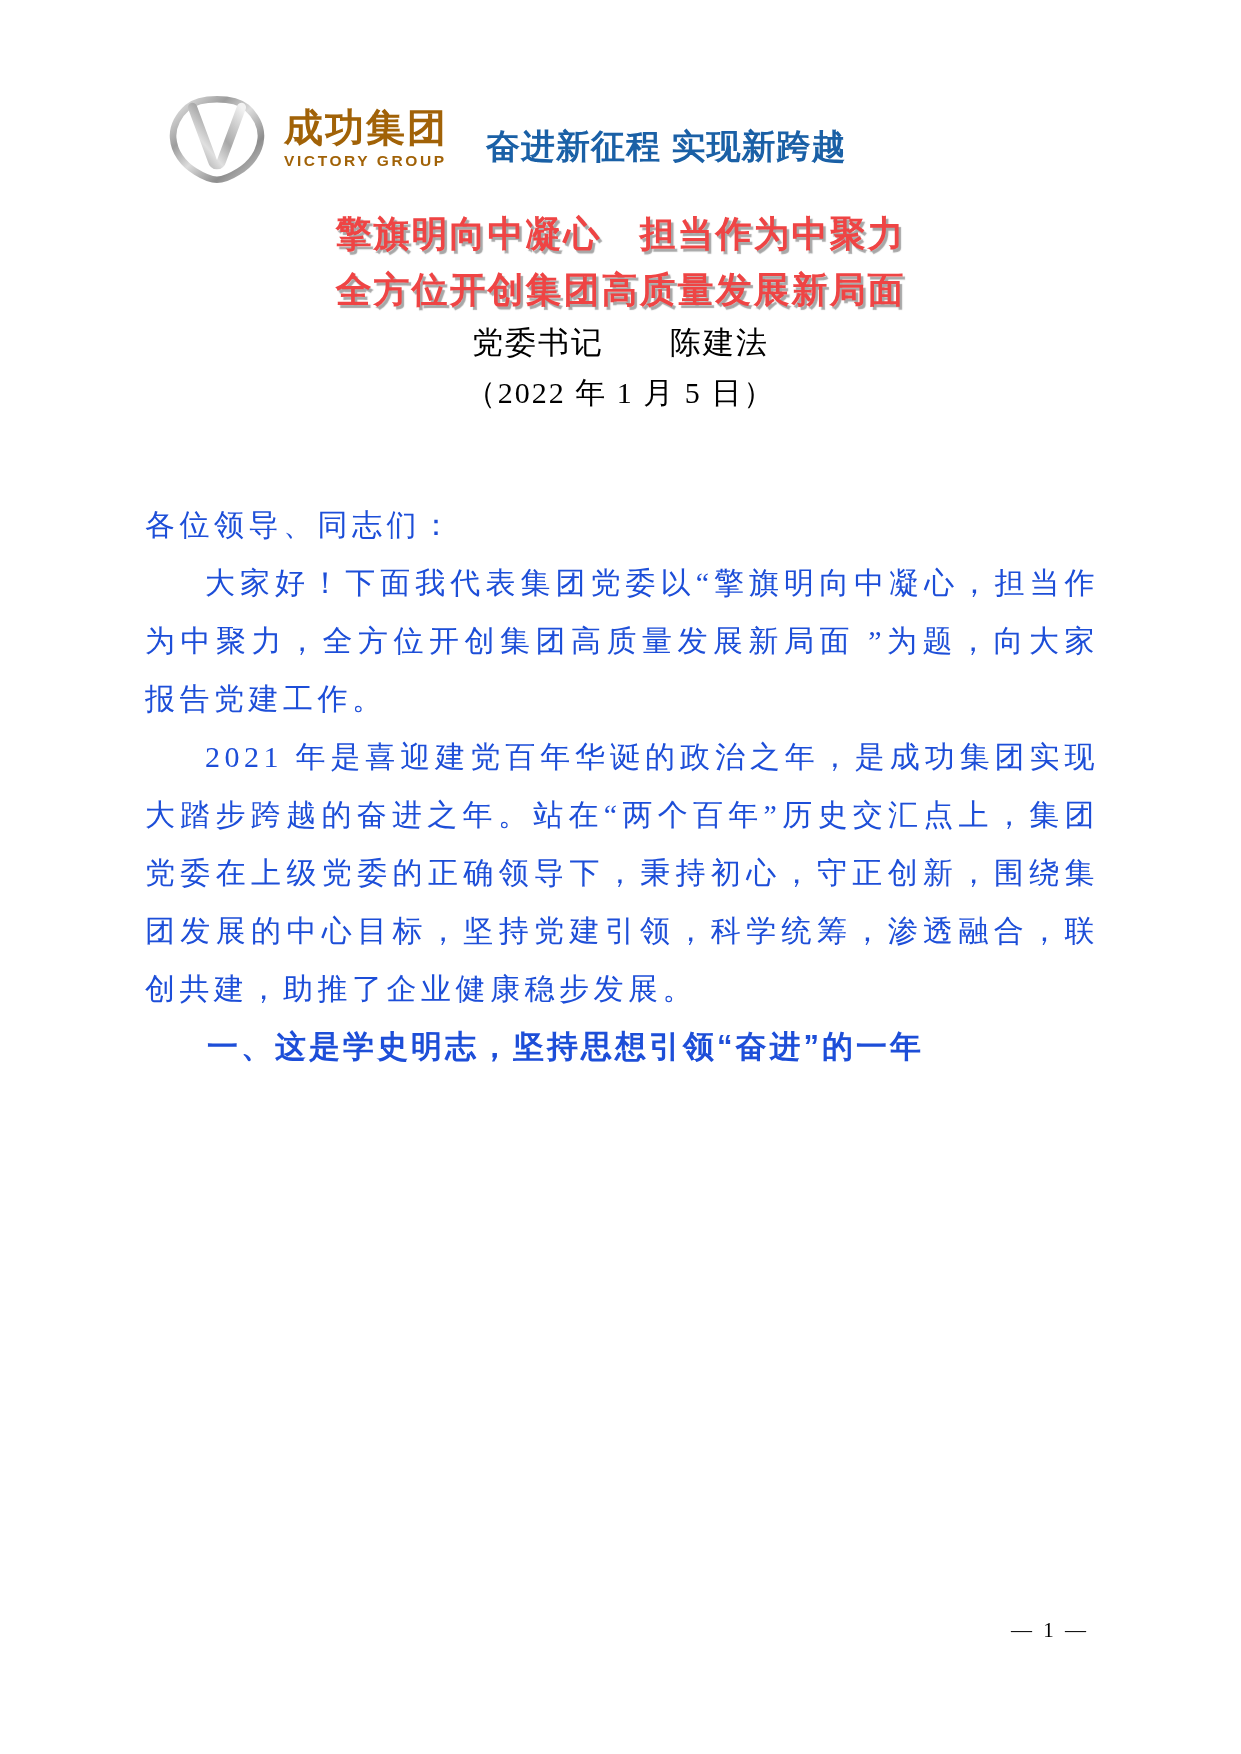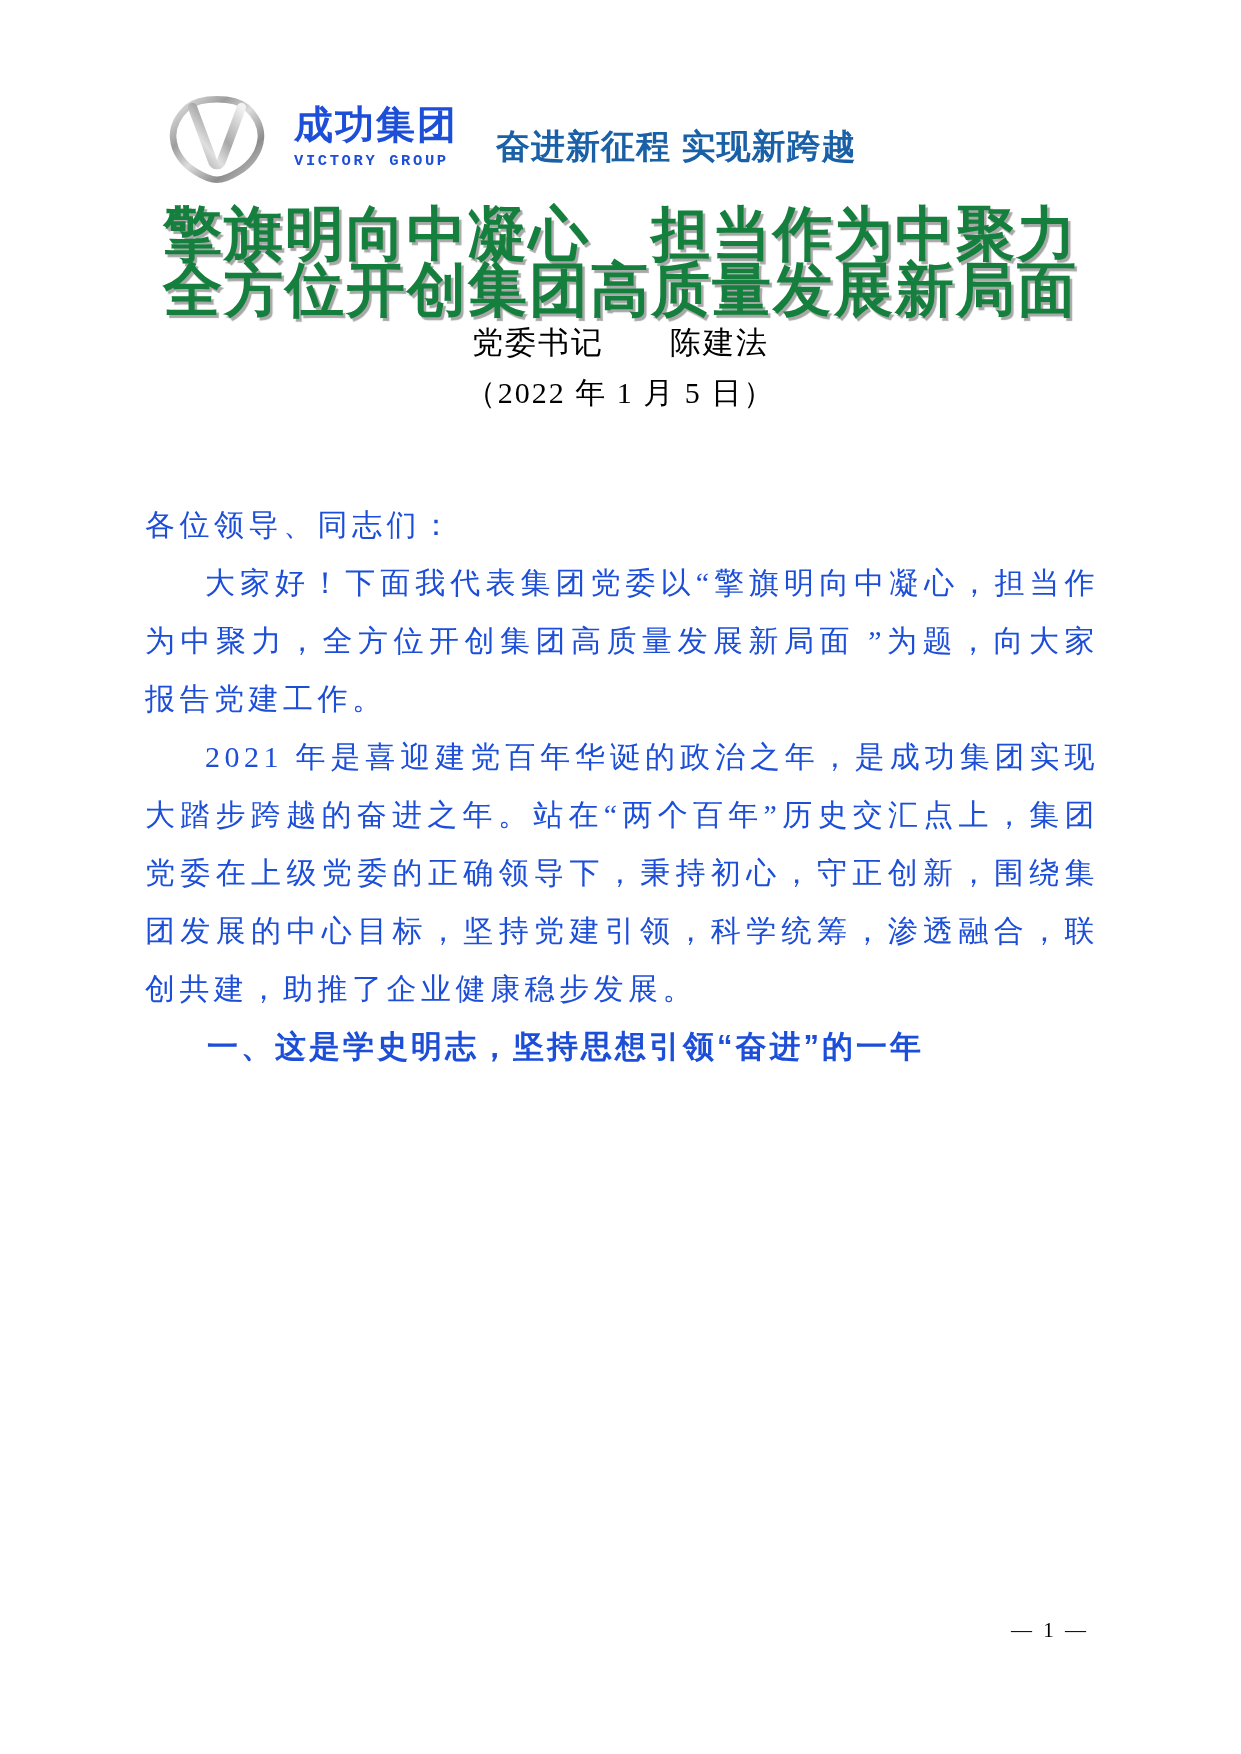--- a/index.html
+++ b/index.html
@@ -16,21 +16,21 @@
   }
 
   
   .letterhead {
     display: flex;
     align-items: center;
     padding: 92px 0 0 166px;
   }
   .emblem { flex: 0 0 auto; }
   .emblem svg { display: block; width: 102px; height: 94px; }
-  .logo-text { margin-left: 26px; color: #1d4ed8; font-family: Liberation Mono, monospace; }
+  .logo-text { margin-left: 16px; color: #a16207; font-family: Liberation Sans, sans-serif; }
   .logo-cn {
     font-size: 39px;
     font-weight: 700;
     letter-spacing: 2px;
     line-height: 1.05;
   }
   .logo-en {
     font-size: 15.5px;
     font-weight: 700;
     letter-spacing: 2.6px;
@@ -46,24 +46,24 @@
     font-size: 34px;
     letter-spacing: 1px;
     white-space: nowrap;
   }
 
   
   .title-block { text-align: center; margin-top: 20px; }
   .doc-title {
     font-family: "Liberation Serif", "DejaVu Serif", serif;
     font-weight: 900;
-    font-size: 59px;
+    font-size: 36px;
     line-height: 56px;
     letter-spacing: 2px;
-    color: #15803d;
+    color: #ef4444;
     text-shadow: 2.5px 2.5px 1px rgba(60,60,60,0.45);
   }
   .doc-subtitle {
     margin-top: 12px;
     font-size: 33px;
     line-height: 50px;
     letter-spacing: 1px;
   }
   .doc-author { font-size: 31px; line-height: 50px; letter-spacing: 2px; }
   .doc-date   { font-size: 30px; line-height: 50px; letter-spacing: 2px; }

